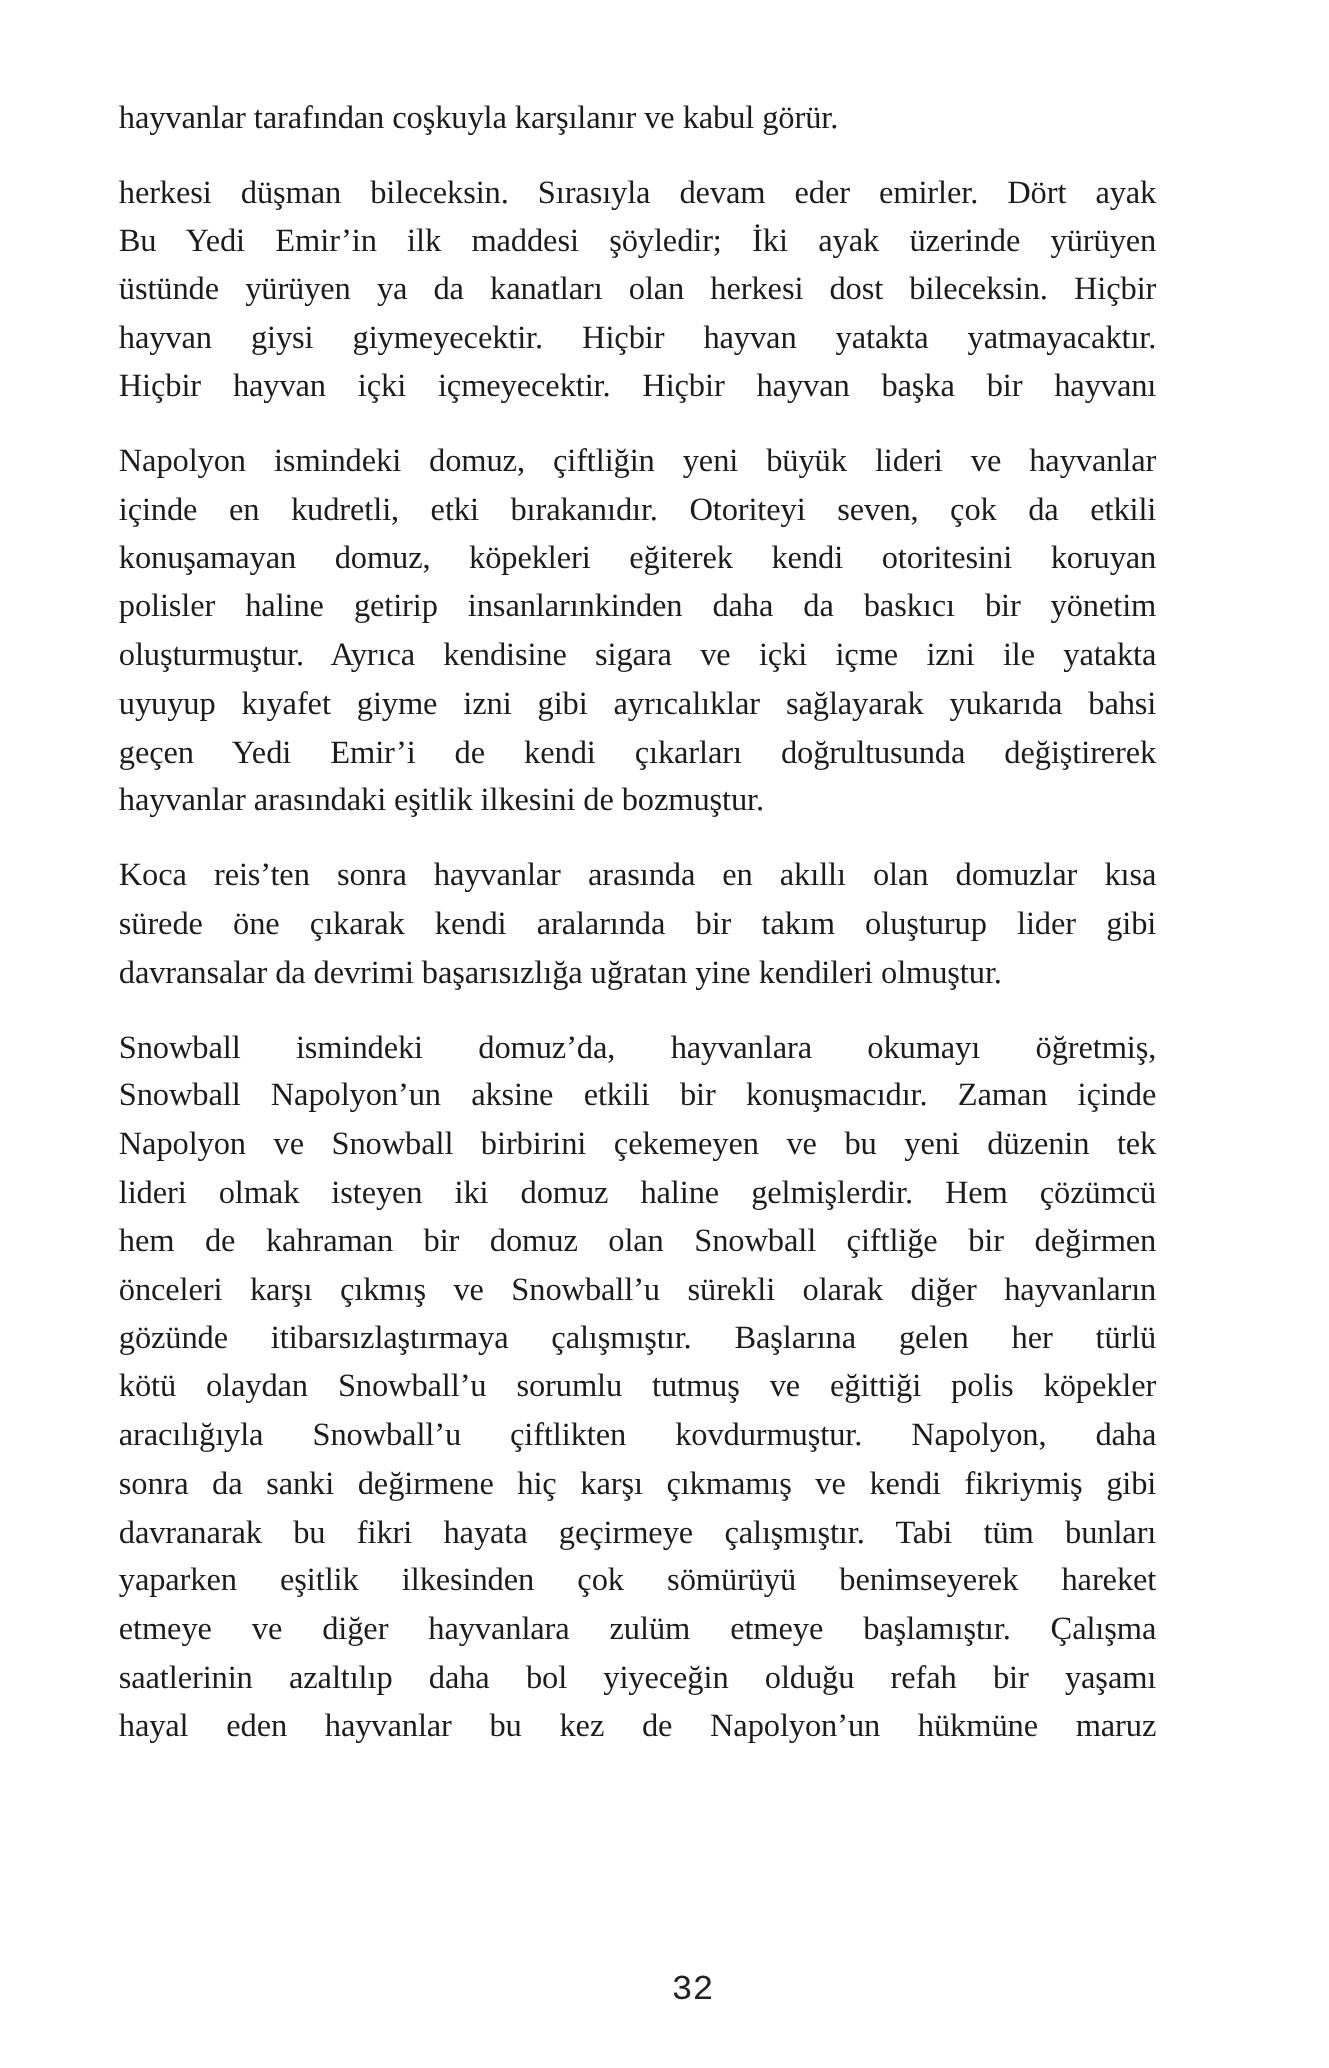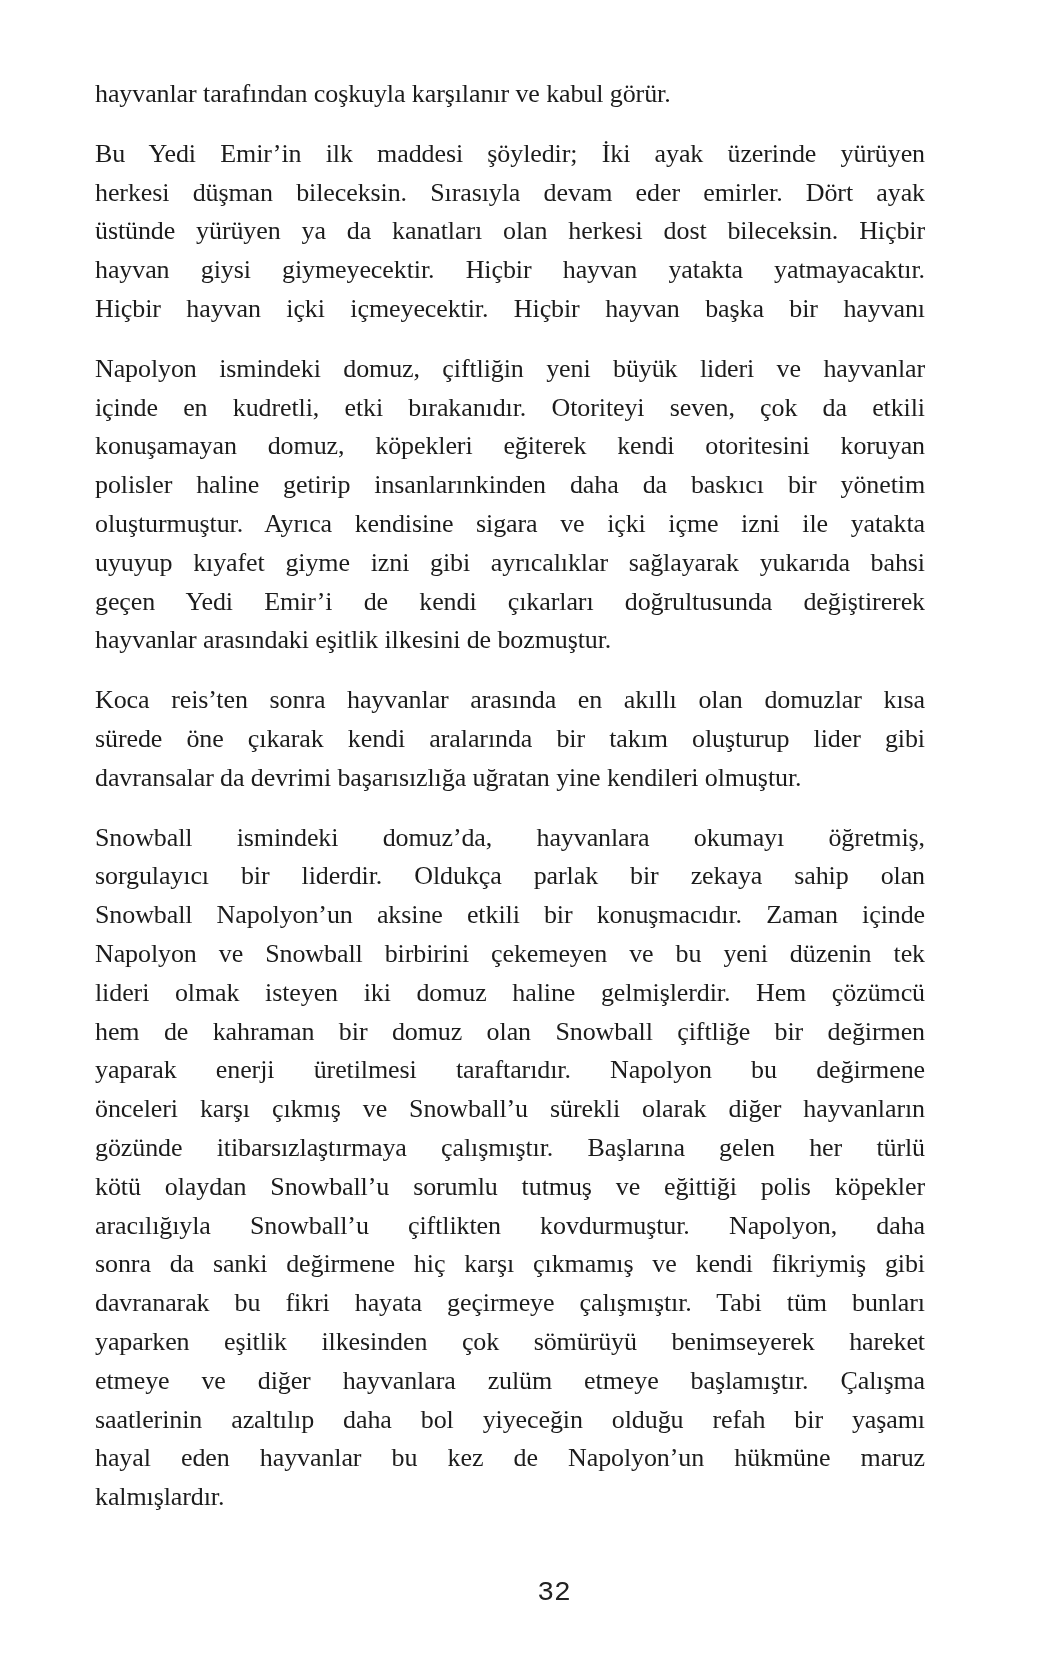--- a/index.html
+++ b/index.html
@@ -56,22 +56,22 @@
 </style>
 </head>
 <body>
 
 <div class="page" style="background: rgb(255, 255, 255);">
   <div class="text-block" id="text-block" style="color: rgb(28, 28, 28);">
       <div class="paragraph">
         <div class="text-line last">hayvanlar tarafından coşkuyla karşılanır ve kabul görür.</div>
       </div>
       <div class="paragraph">
+        <div class="text-line">herkesi düşman bileceksin. Sırasıyla devam eder emirler. Dört ayak</div>
         <div class="text-line">Bu Yedi Emir’in ilk maddesi şöyledir; İki ayak üzerinde yürüyen</div>
-        <div class="text-line">herkesi düşman bileceksin. Sırasıyla devam eder emirler. Dört ayak</div>
         <div class="text-line">üstünde yürüyen ya da kanatları olan herkesi dost bileceksin. Hiçbir</div>
         <div class="text-line">hayvan giysi giymeyecektir. Hiçbir hayvan yatakta yatmayacaktır.</div>
         <div class="text-line">Hiçbir hayvan içki içmeyecektir. Hiçbir hayvan başka bir hayvanı</div>
       </div>
       <div class="paragraph">
         <div class="text-line">Napolyon ismindeki domuz, çiftliğin yeni büyük lideri ve hayvanlar</div>
         <div class="text-line">içinde en kudretli, etki bırakanıdır. Otoriteyi seven, çok da etkili</div>
         <div class="text-line">konuşamayan domuz, köpekleri eğiterek kendi otoritesini koruyan</div>
         <div class="text-line">polisler haline getirip insanlarınkinden daha da baskıcı bir yönetim</div>
         <div class="text-line">oluşturmuştur. Ayrıca kendisine sigara ve içki içme izni ile yatakta</div>
@@ -79,33 +79,30 @@
         <div class="text-line">geçen Yedi Emir’i de kendi çıkarları doğrultusunda değiştirerek</div>
         <div class="text-line last">hayvanlar arasındaki eşitlik ilkesini de bozmuştur.</div>
       </div>
       <div class="paragraph">
         <div class="text-line">Koca reis’ten sonra hayvanlar arasında en akıllı olan domuzlar kısa</div>
         <div class="text-line">sürede öne çıkarak kendi aralarında bir takım oluşturup lider gibi</div>
         <div class="text-line last">davransalar da devrimi başarısızlığa uğratan yine kendileri olmuştur.</div>
       </div>
       <div class="paragraph">
         <div class="text-line">Snowball ismindeki domuz’da, hayvanlara okumayı öğretmiş,</div>
-        <div class="text-line">sorgulayıcı bir liderdir. Oldukça parlak bir zekaya sahip olan</div>
         <div class="text-line">Snowball Napolyon’un aksine etkili bir konuşmacıdır. Zaman içinde</div>
         <div class="text-line">Napolyon ve Snowball birbirini çekemeyen ve bu yeni düzenin tek</div>
         <div class="text-line">lideri olmak isteyen iki domuz haline gelmişlerdir. Hem çözümcü</div>
         <div class="text-line">hem de kahraman bir domuz olan Snowball çiftliğe bir değirmen</div>
-        <div class="text-line">yaparak enerji üretilmesi taraftarıdır. Napolyon bu değirmene</div>
         <div class="text-line">önceleri karşı çıkmış ve Snowball’u sürekli olarak diğer hayvanların</div>
         <div class="text-line">gözünde itibarsızlaştırmaya çalışmıştır. Başlarına gelen her türlü</div>
         <div class="text-line">kötü olaydan Snowball’u sorumlu tutmuş ve eğittiği polis köpekler</div>
         <div class="text-line">aracılığıyla Snowball’u çiftlikten kovdurmuştur. Napolyon, daha</div>
         <div class="text-line">sonra da sanki değirmene hiç karşı çıkmamış ve kendi fikriymiş gibi</div>
         <div class="text-line">davranarak bu fikri hayata geçirmeye çalışmıştır. Tabi tüm bunları</div>
         <div class="text-line">yaparken eşitlik ilkesinden çok sömürüyü benimseyerek hareket</div>
         <div class="text-line">etmeye ve diğer hayvanlara zulüm etmeye başlamıştır. Çalışma</div>
         <div class="text-line">saatlerinin azaltılıp daha bol yiyeceğin olduğu refah bir yaşamı</div>
         <div class="text-line">hayal eden hayvanlar bu kez de Napolyon’un hükmüne maruz</div>
-        <div class="text-line last">kalmışlardır.</div>
       </div>
     </div>
   <div class="page-number">32</div>
 </div>
 
 </body></html>

